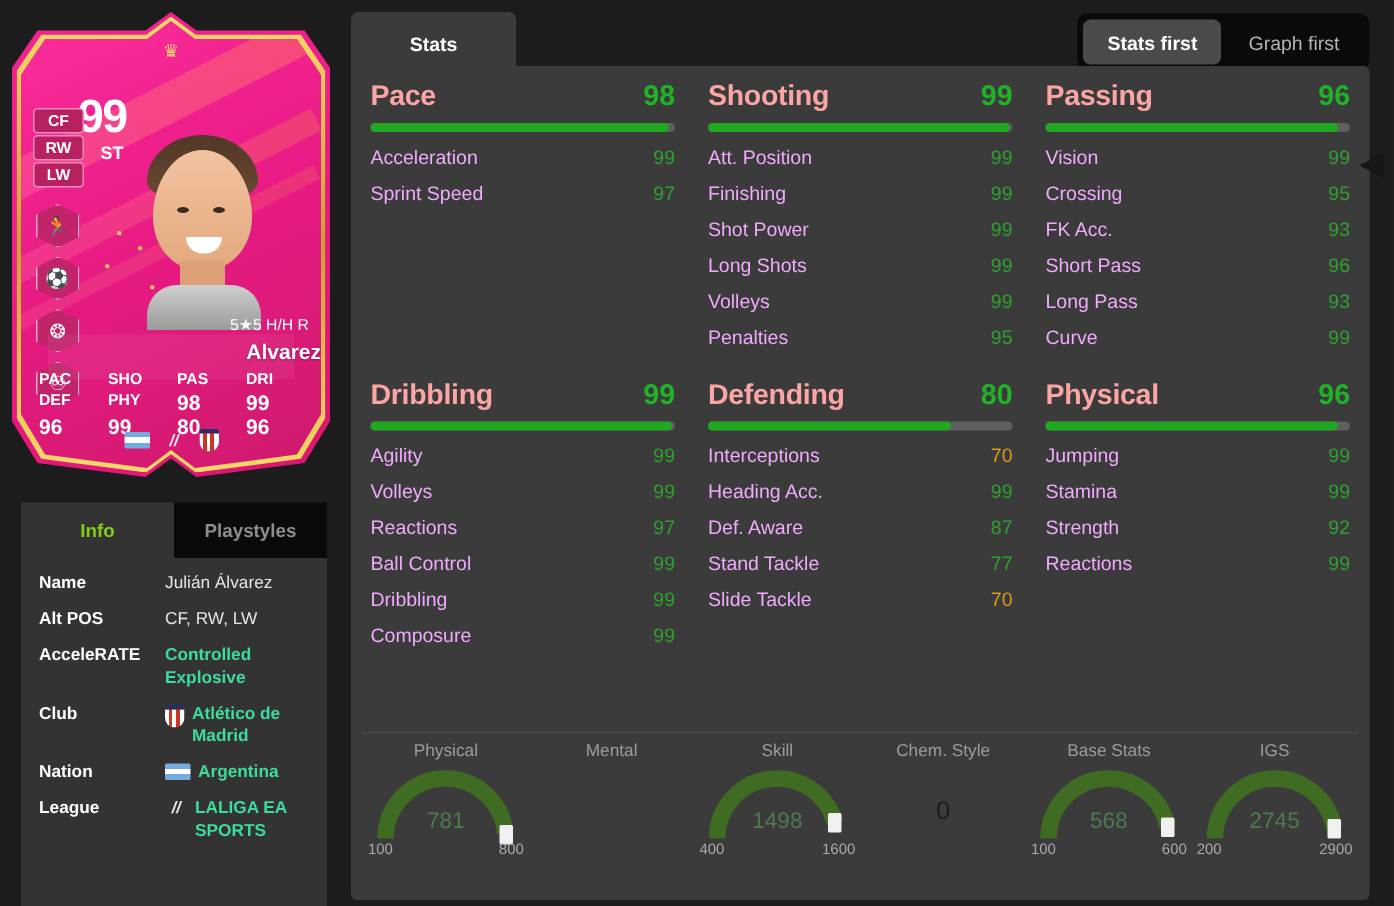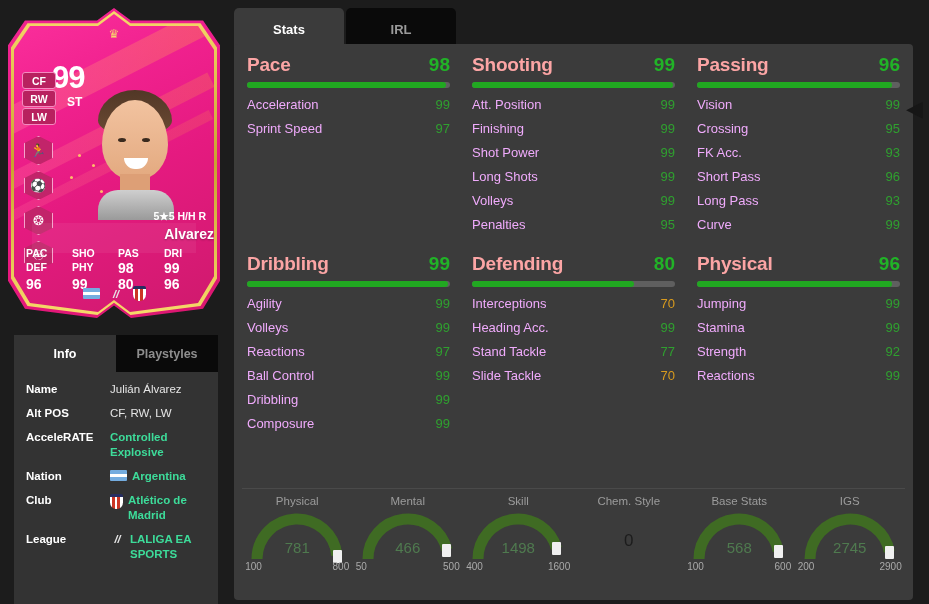--- a/index.html
+++ b/index.html
@@ -96,21 +96,21 @@
     position:absolute; left:44px; top:108px; width:30px; height:26px;
     background:#dd9f76;
   }
   .face-shirt {
     position:absolute; left:22px; top:124px; width:76px; height:30px;
     background: linear-gradient(180deg,#cfcfcf,#9a9a9a);
     border-radius: 20px 20px 0 0;
   }
   .wr-line {
     position: absolute; right: 8px; top: 196px;
-    font-size: 10.5px; font-weight: bold; color: #fff;
+    font-size: 10.5px; font-weight: normal; color: #fff;
   }
   .card-name {
     position: absolute; left: 0; right: 0; top: 212px; text-align: right;
     font-size: 14px; font-weight: bold; color: #fff;
     text-shadow: 0 1px 2px rgba(0,0,0,.3);
   }
   .card-name-rule { position:absolute; left:18px; right:18px; top:209px; height:30px; background: rgba(255,255,255,.06); }
   .card-stats {
     position: absolute; left: 12px; right: 4px; top: 232px;
     display: grid; grid-template-columns: repeat(4, 1fr); text-align: left;
@@ -137,21 +137,21 @@
   }
 
   
   .info-panel { position: absolute; left: 14px; top: 335px; width: 204px; bottom: 0; background: #333333; border-radius: 4px 4px 0 0; }
   .info-tabs { display: flex; height: 37px; }
   .info-tab {
     flex: 1; display: flex; align-items: center; justify-content: center;
     font-size: 12.5px; font-weight: bold; color: #8e8e8e; background: #0a0a0a;
     cursor: pointer;
   }
-  .info-tab.active { background: #333333; color: #ffffff; }
+  .info-tab.active { background: #333333; color: #84cc16; }
   .info-rows { padding: 10px 12px 0 12px; }
   .info-row { display: flex; align-items: flex-start; margin-bottom: 9px; }
   .info-key { width: 84px; flex: none; font-size: 11.5px; font-weight: bold; color: #ffffff; line-height: 15px; }
   .info-val { font-size: 11.5px; color: #e6e6e6; line-height: 15px; }
   .info-val.green { color: #3ddc9a; font-weight: bold; }
   .info-val.withicon { display: flex; gap: 5px; align-items: flex-start; }
   .mini-ico { flex: none; margin-top: 1px; }
 
   
   .right-panel { position: absolute; left: 234px; top: 0; width: 687px; height: 604px; }
@@ -319,52 +319,55 @@
           <div class="info-key">Alt POS</div>
           <div class="info-val">CF, RW, LW</div>
         </div>
 
         <div class="info-row">
           <div class="info-key">AcceleRATE</div>
           <div class="info-val green">Controlled Explosive</div>
         </div>
 
         <div class="info-row">
+          <div class="info-key">Club</div>
+          <div class="info-val green withicon">
+            <span class="logo-atm mini-ico"></span>
+            <span>Atlético de Madrid</span>
+          </div>
+        </div>
+
+        <div class="info-row">
           <div class="info-key">Nation</div>
           <div class="info-val green withicon">
             <span class="flag-arg mini-ico"></span>
             <span>Argentina</span>
-          </div>
-        </div>
-
-        <div class="info-row">
-          <div class="info-key">Club</div>
-          <div class="info-val green withicon">
-            <span class="logo-atm mini-ico"></span>
-            <span>Atlético de Madrid</span>
           </div>
         </div>
 
         <div class="info-row">
           <div class="info-key">League</div>
           <div class="info-val green withicon">
             <span class="logo-laliga mini-ico">//</span>
             <span>LALIGA EA SPORTS</span>
           </div>
         </div>
 
       </div>
     </div>
   </div>
 
   <div class="right-panel">
 
     <div class="tabs-row">
       <div class="tab t1 active">Stats</div>
-      <div class="tab t2">IRL</div>
+      <div class="view-toggle">
+        <div class="vt-btn active">Stats first</div>
+        <div class="vt-btn">Graph first</div>
+      </div>
     </div>
 
     <div class="stats-box">
       <div class="stats-grid" id="stats-grid">
           <div class="stat-block">
             <div class="sb-head">
               <div class="sb-title">Pace</div>
               <div class="sb-value">98</div>
             </div>
             <div class="sb-bar">
@@ -496,20 +499,24 @@
               <div class="sb-fill" style="width: 80%;"></div>
             </div>
             <div class="sb-list">
               <div class="sb-item">
                 <span class="sb-item-name">Interceptions</span>
                 <span class="sb-item-val amber">70</span>
               </div>
               <div class="sb-item">
                 <span class="sb-item-name">Heading Acc.</span>
                 <span class="sb-item-val">99</span>
+              </div>
+              <div class="sb-item">
+                <span class="sb-item-name">Def. Aware</span>
+                <span class="sb-item-val">87</span>
               </div>
               <div class="sb-item">
                 <span class="sb-item-name">Stand Tackle</span>
                 <span class="sb-item-val">77</span>
               </div>
               <div class="sb-item">
                 <span class="sb-item-name">Slide Tackle</span>
                 <span class="sb-item-val amber">70</span>
               </div>
             </div>
@@ -549,26 +556,20 @@
             <div class="g-label">Physical</div>
             <div class="g-body"><svg width="104" height="60" viewBox="0 0 104 60">
                 <path d="M 12 50 A 40 40 0 0 1 91.85466249828973 46.593260041121624" stroke="#3f6b23" stroke-width="11" fill="none" stroke-linecap="butt"></path>
               </svg><div class="g-marker" style="left: 87.3547px; top: 40.5933px;"></div><div class="g-center-val">781</div><div class="g-ticks">
                 <span class="g-tick">100</span>
                 <span class="g-tick">800</span>
               </div></div>
           </div>
           <div class="gauge">
             <div class="g-label">Mental</div>
-            <div class="g-body"><svg width="104" height="60" viewBox="0 0 104 60">
-                <path d="M 12 50 A 40 40 0 0 1 90.87844002314185 40.594315475896394" stroke="#3f6b23" stroke-width="11" fill="none" stroke-linecap="butt"></path>
-              </svg><div class="g-marker" style="left: 86.3784px; top: 34.5943px;"></div><div class="g-center-val">466</div><div class="g-ticks">
-                <span class="g-tick">50</span>
-                <span class="g-tick">500</span>
-              </div></div>
           </div>
           <div class="gauge">
             <div class="g-label">Skill</div>
             <div class="g-body"><svg width="104" height="60" viewBox="0 0 104 60">
                 <path d="M 12 50 A 40 40 0 0 1 90.58229673831192 39.44507800138509" stroke="#3f6b23" stroke-width="11" fill="none" stroke-linecap="butt"></path>
               </svg><div class="g-marker" style="left: 86.0823px; top: 33.4451px;"></div><div class="g-center-val">1498</div><div class="g-ticks">
                 <span class="g-tick">400</span>
                 <span class="g-tick">1600</span>
               </div></div>
           </div>

